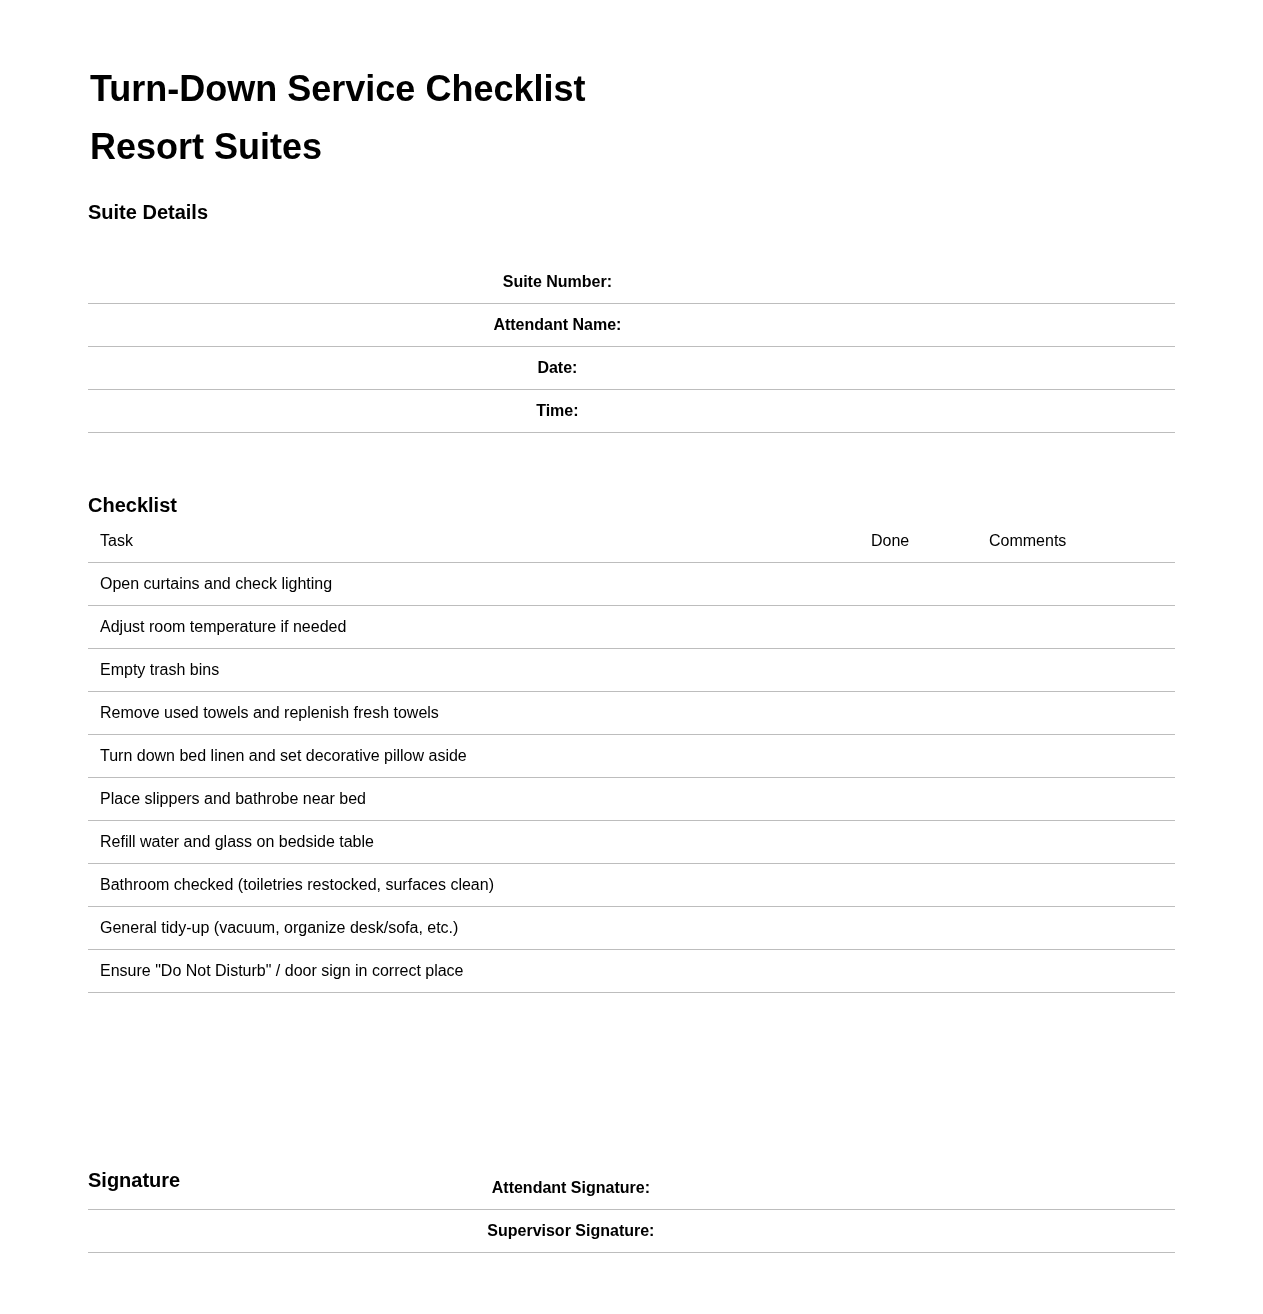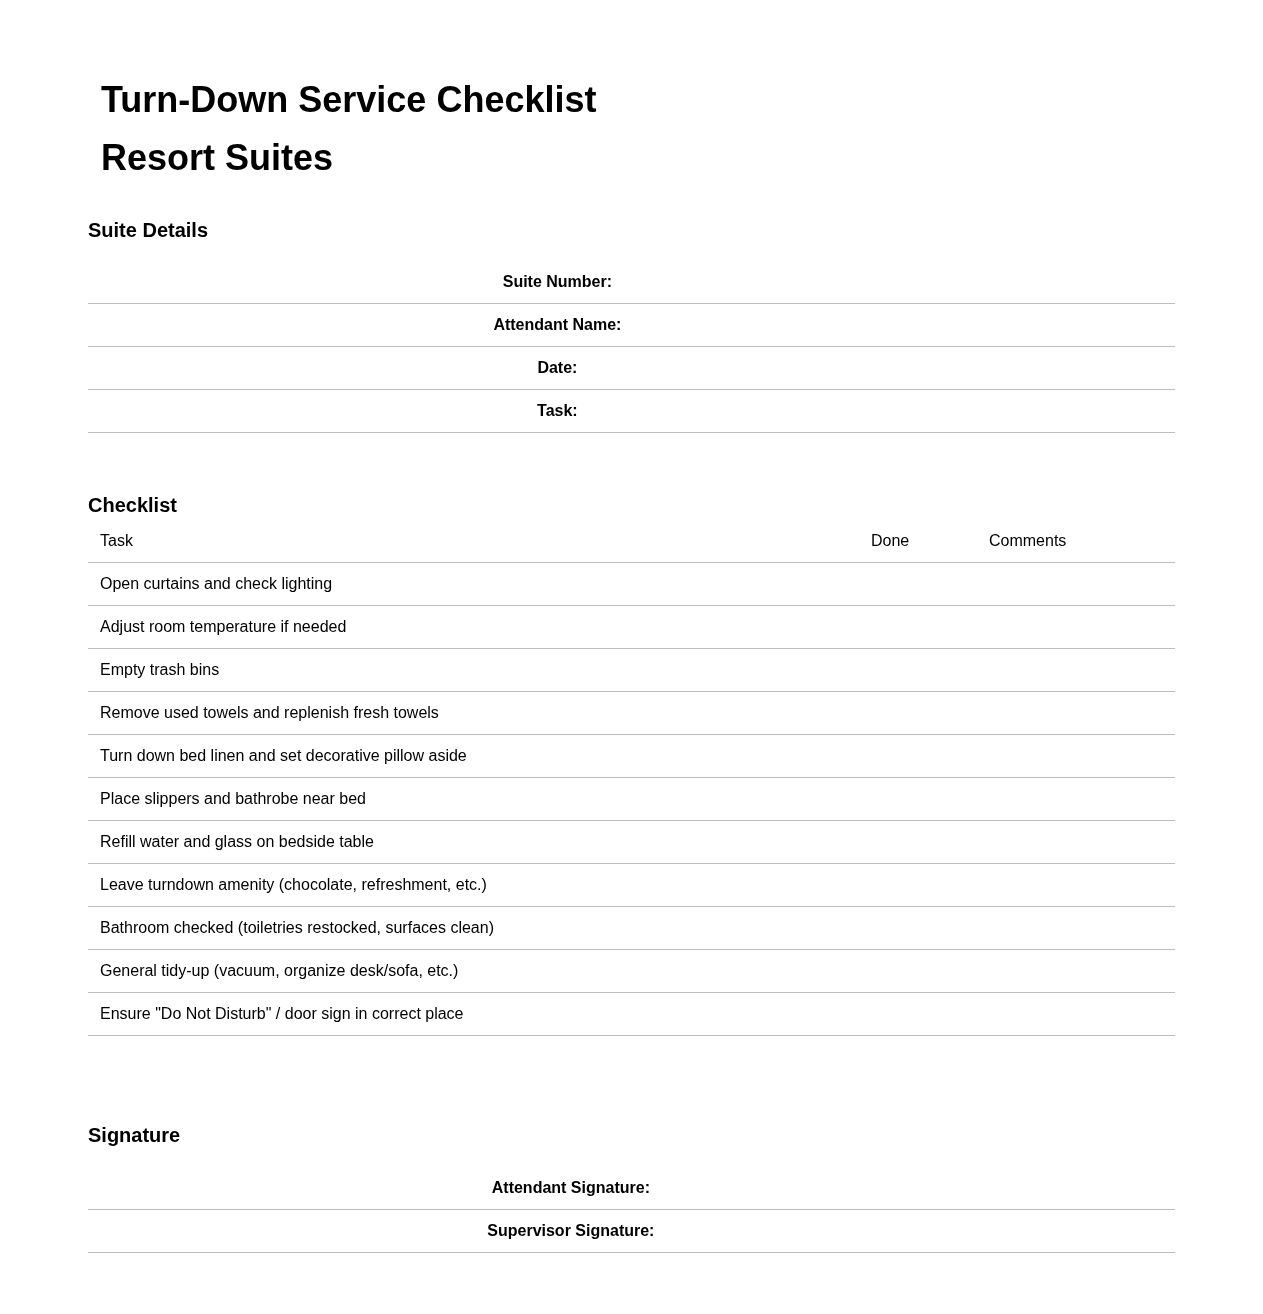--- a/index.html
+++ b/index.html
@@ -12,21 +12,21 @@
     }
     .page {
       position: absolute;
       left: 88px;
       top: 0;
       width: 1087px;
     }
     h1.title {
       font-size: 36px;
       font-weight: bold;
-      margin: 12px;
+      margin: 1px;
       line-height: 58px;
       position: absolute;
       left: 1px;
     }
     #title1 { top: 59px; }
     #title2 { top: 117px; }
     h2.section {
       font-size: 20px;
       font-weight: bold;
       margin: 0;
@@ -43,25 +43,25 @@
     }
     table.grid td, table.grid th {
       height: 42px;
       padding: 0 12px;
       border-bottom: 1px solid #bdbdbd;
       text-align: left;
       vertical-align: middle;
     }
     table.grid th { font-weight: normal; }
     table.kv td.label { font-weight: bold; text-align: center; }
-    #suite-section-title { top: 218px; }
+    #suite-section-title { top: 200px; }
     #suite-table { top: 261px; }
     #checklist-section-title { top: 493px; }
     #checklist-table { top: 520px; }
-    #signature-section-title { top: 1123px; }
+    #signature-section-title { top: 1168px; }
     #signature-table { top: 1167px; }
     .col-task { width: 747px; }
     .col-done { width: 94px; }
   </style>
 </head>
 <body>
 
 <div class="page">
 
   <h1 class="title" id="title1">Turn-Down Service Checklist</h1>
@@ -76,21 +76,21 @@
       </tr>
       <tr>
         <td class="label">Attendant Name:</td>
         <td></td>
       </tr>
       <tr>
         <td class="label">Date:</td>
         <td></td>
       </tr>
       <tr>
-        <td class="label">Task:</td>
+        <td class="label">Time:</td>
         <td></td>
       </tr>
     </tbody>
   </table>
 
   <h2 class="section" id="checklist-section-title">Checklist</h2>
   <table class="grid" id="checklist-table">
     <thead>
       <tr>
         <th class="col-task">Task</th>
@@ -128,25 +128,20 @@
         <td>Place slippers and bathrobe near bed</td>
         <td></td>
         <td></td>
       </tr>
       <tr>
         <td>Refill water and glass on bedside table</td>
         <td></td>
         <td></td>
       </tr>
       <tr>
-        <td>Leave turndown amenity (chocolate, refreshment, etc.)</td>
-        <td></td>
-        <td></td>
-      </tr>
-      <tr>
         <td>Bathroom checked (toiletries restocked, surfaces clean)</td>
         <td></td>
         <td></td>
       </tr>
       <tr>
         <td>General tidy-up (vacuum, organize desk/sofa, etc.)</td>
         <td></td>
         <td></td>
       </tr>
       <tr>

